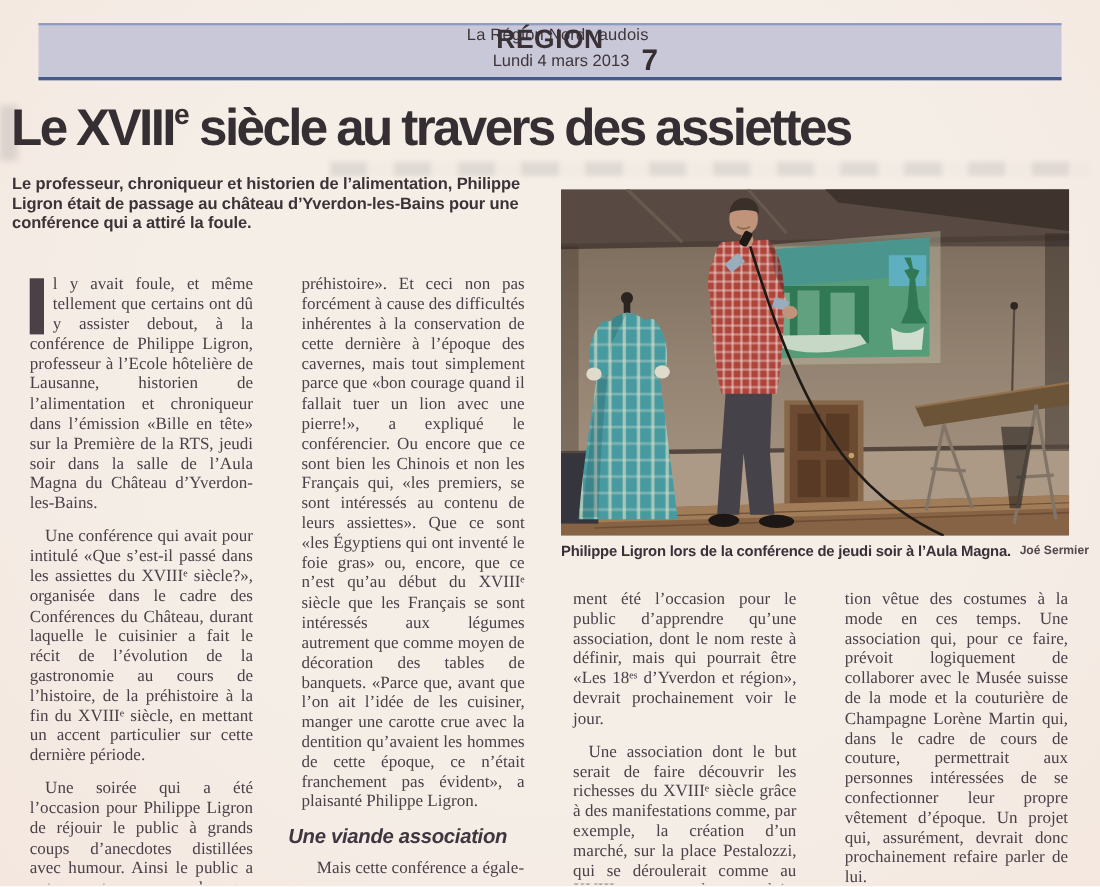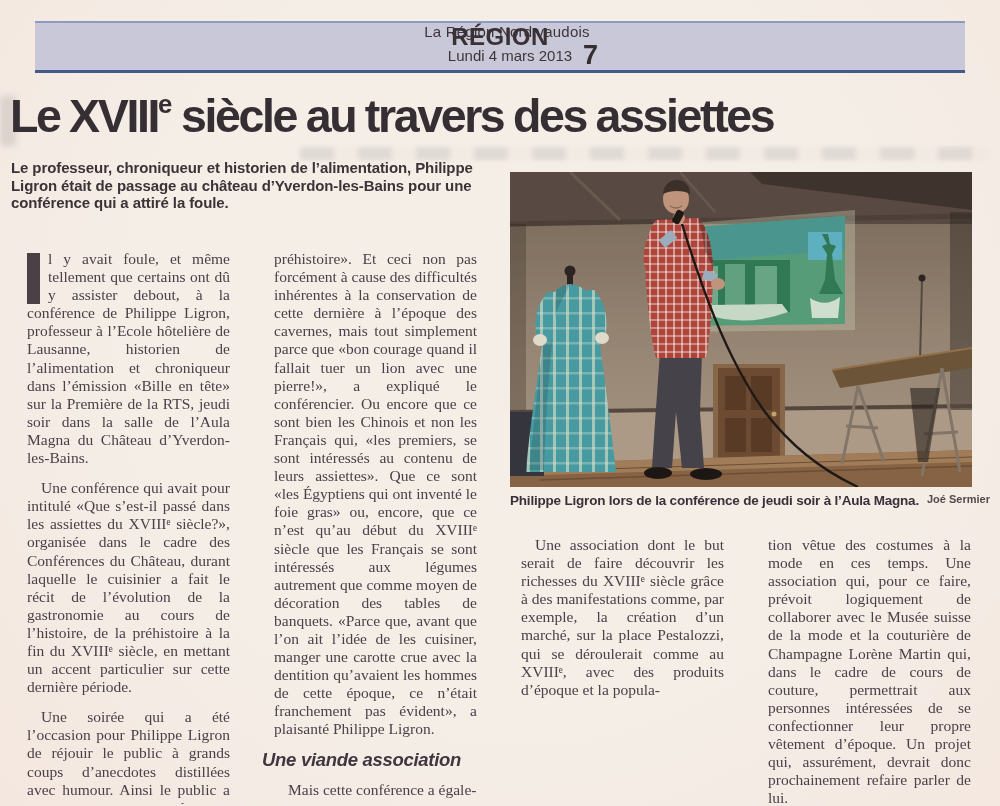--- a/index.html
+++ b/index.html
@@ -40,21 +40,21 @@
   
   .lede{
     position:absolute;left:11px;top:159px;width:489px;
     font-weight:bold;font-size:15px;line-height:1.17;color:#3c3338;
     letter-spacing:-0.1px;
   }
   
   .photo{position:absolute;left:510px;top:172px;width:462px;height:315px;display:block;}
   .caption-row{
     position:absolute;left:510px;top:493px;width:462px;
-    display:flex;justify-content:space-between;align-items:flex-start;white-space:nowrap;
+    display:flex;justify-content:space-between;align-items:center;white-space:nowrap;
   }
   .caption{font-weight:bold;font-size:13.5px;letter-spacing:-0.2px;color:#39313a;}
   .credit{font-weight:bold;font-size:11px;color:#55484e;padding-left:8px;}
   
   .col{
     position:absolute;width:227px;
     font-family:"Liberation Serif","DejaVu Serif","DejaVu Sans",serif;
     font-size:15.5px;line-height:18.1px;text-align:justify;color:#4b4048;
   }
   .col p{margin:12px;}
@@ -236,20 +236,21 @@
     <p class="indent">Une soirée qui a été l’occasion pour Philippe Ligron de réjouir le public à grands coups d’anecdotes distillées avec humour. Ainsi le public a notamment pu apprendre que «l’on ne mangeait pas tant de viande que cela à la</p>
   </div>
 
   <div class="col col2">
     <p>préhistoire». Et ceci non pas forcément à cause des difficultés inhérentes à la conservation de cette dernière à l’époque des cavernes, mais tout simplement parce que «bon courage quand il fallait tuer un lion avec une pierre!», a expliqué le conférencier. Ou encore que ce sont bien les Chinois et non les Français qui, «les premiers, se sont intéressés au contenu de leurs assiettes». Que ce sont «les Égyptiens qui ont inventé le foie gras» ou, encore, que ce n’est qu’au début du XVIIIᵉ siècle que les Français se sont intéressés aux légumes autrement que comme moyen de décoration des tables de banquets. «Parce que, avant que l’on ait l’idée de les cuisiner, manger une carotte crue avec la dentition qu’avaient les hommes de cette époque, ce n’était franchement pas évident», a plaisanté Philippe Ligron.</p>
     <div class="subhead">Une viande association</div>
     <p class="indent">Mais cette conférence a égale-</p>
   </div>
 
   <div class="col col3">
+    <p>ment été l’occasion pour le public d’apprendre qu’une association, dont le nom reste à définir, mais qui pourrait être «Les 18ᵉˢ d’Yverdon et région», devrait prochainement voir le jour.</p>
     <p class="indent">Une association dont le but serait de faire découvrir les richesses du XVIIIᵉ siècle grâce à des manifestations comme, par exemple, la création d’un marché, sur la place Pestalozzi, qui se déroulerait comme au XVIIIᵉ, avec des produits d’époque et la popula-</p>
   </div>
 
   <div class="col col4">
     <p>tion vêtue des costumes à la mode en ces temps. Une association qui, pour ce faire, prévoit logiquement de collaborer avec le Musée suisse de la mode et la couturière de Champagne Lorène Martin qui, dans le cadre de cours de couture, permettrait aux personnes intéressées de se confectionner leur propre vêtement d’époque. Un projet qui, assurément, devrait donc prochainement refaire parler de lui.</p>
     <div class="byline-row">
       <span class="byline">Raphaël Muriset</span>
       <span class="endmark"></span>
     </div>
   </div>

